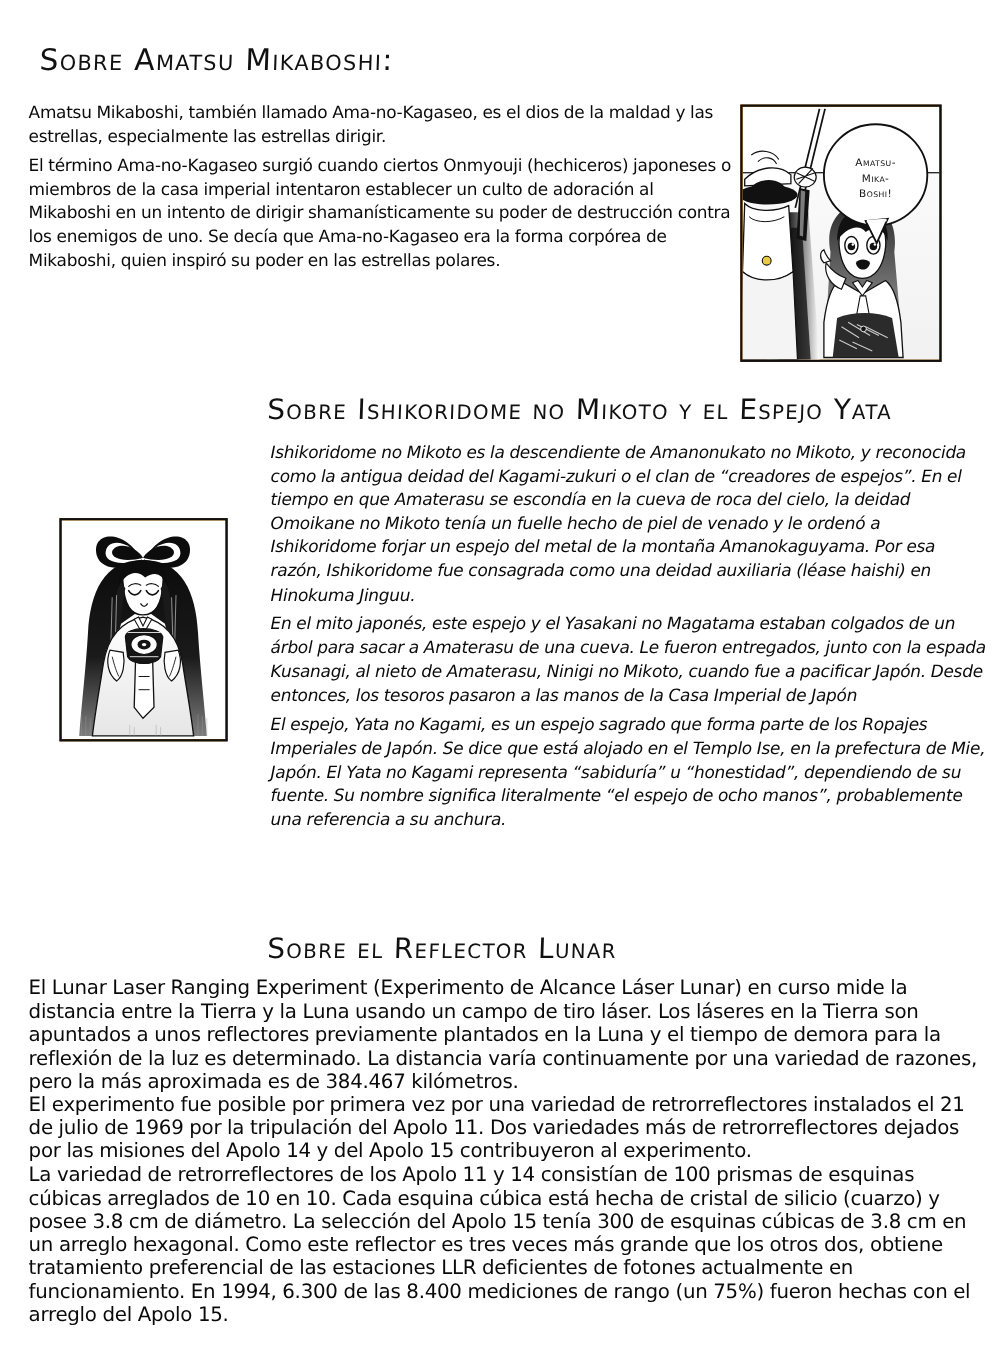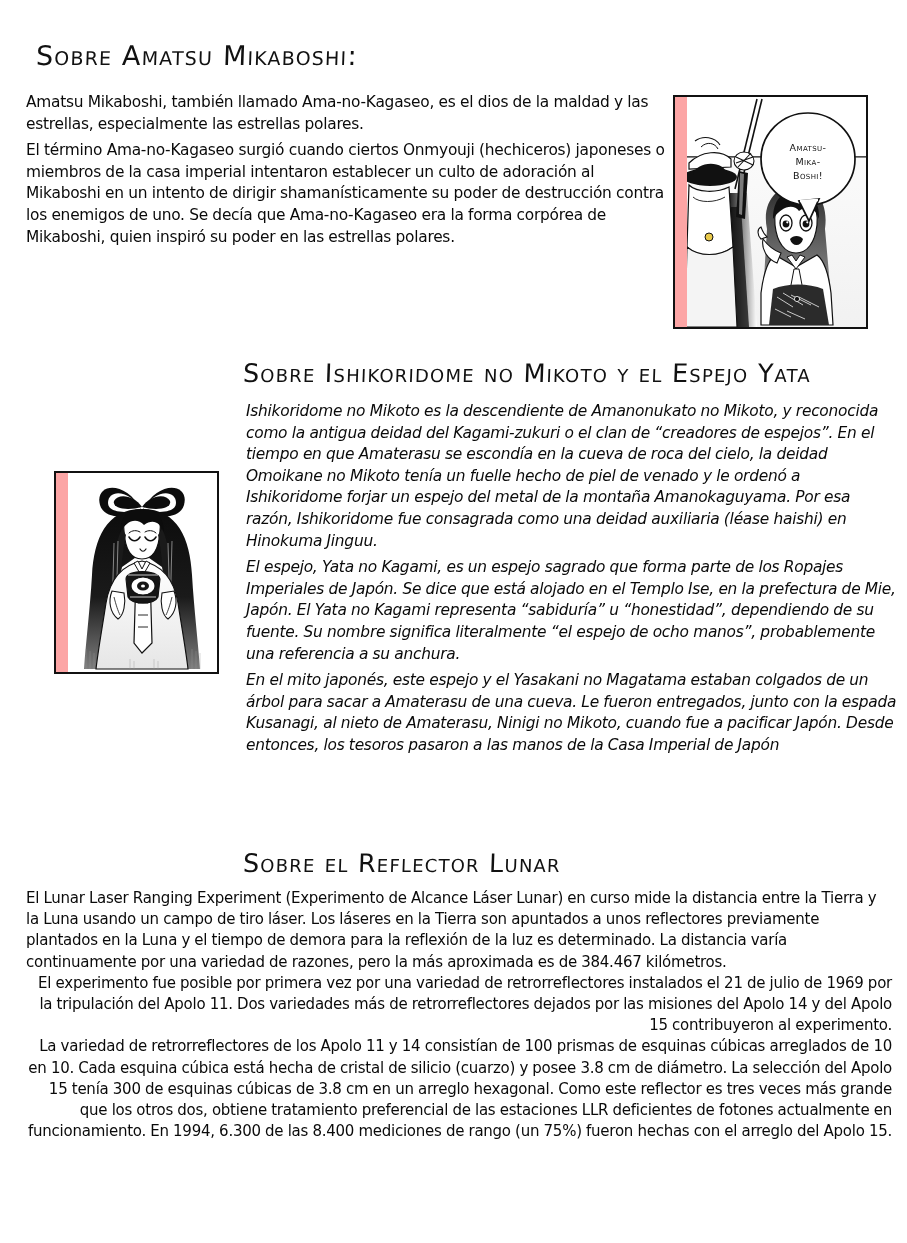--- a/index.html
+++ b/index.html
@@ -37,46 +37,45 @@
   
   .body-text {
     font-family: "DejaVu Sans", sans-serif;
     font-size: 15.4px;
     line-height: 21.6px;
     color: #0a0a0a;
     letter-spacing: -0.25px;
     word-spacing: -0.2px;
   }
   .body-text.tight {
-    font-size: 15.0px;
+    font-size: 18px;
     line-height: 21.2px;
   }
   .body-text p { margin: 0; }
   .body-text p + p { margin-top: 5px; }
-  .body-text.runon p + p { margin-top: 0; text-align: right; }
+  .body-text.runon p + p { margin-top: 0; }
 
   
   .abs { position: absolute; }
 
   #sec1-title { left: 36px; top: 40px; }
   #sec1-body  { left: 26px; top: 92px; width: 640px; }
 
   #sec2-title { left: 243px; top: 358px; font-size: 25.5px; }
   #sec2-body  { left: 246px; top: 401px; width: 652px; font-style: italic; }
 
   #sec3-title { left: 243px; top: 848px; font-size: 25.5px; }
   #sec3-body  { left: 26px; top: 888px; width: 866px; }
 
   
   .panel {
     position: absolute;
-    background: #fca5a5;
+    background: #a16207;
     border: 2.5px solid #111111;
     overflow: hidden;
-    padding-left: 12px;
   }
   #panel-top-right {
     left: 673px; top: 95px;
     width: 179px; height: 230px;
   }
   #panel-left {
     left: 54px; top: 471px;
     width: 149px; height: 199px;
   }
   .panel svg { display: block; width: 100%; height: 100%; }
@@ -91,21 +90,21 @@
   }
 </style>
 </head>
 <body>
 
 <div class="page">
 
   <div class="abs heading" id="sec1-title">Sobre Amatsu Mikaboshi:</div>
 
   <div class="abs body-text" id="sec1-body">
-    <p>Amatsu Mikaboshi, también llamado Ama-no-Kagaseo, es el dios de la maldad y las estrellas, especialmente las estrellas polares.</p>
+    <p>Amatsu Mikaboshi, también llamado Ama-no-Kagaseo, es el dios de la maldad y las estrellas, especialmente las estrellas dirigir.</p>
     <p>El término Ama-no-Kagaseo surgió cuando ciertos Onmyouji (hechiceros) japoneses o miembros de la casa imperial intentaron establecer un culto de adoración al Mikaboshi en un intento de dirigir shamanísticamente su poder de destrucción contra los enemigos de uno. Se decía que Ama-no-Kagaseo era la forma corpórea de Mikaboshi, quien inspiró su poder en las estrellas polares.</p>
   </div>
 
   <div class="panel" id="panel-top-right">
     <svg viewBox="0 0 179 230" preserveAspectRatio="none">
       <defs>
         <linearGradient id="gBeam" x1="0" y1="0" x2="1" y2="0">
           <stop offset="0%" stop-color="#ffffff"></stop>
           <stop offset="45%" stop-color="#1a1a1a"></stop>
           <stop offset="100%" stop-color="#ffffff"></stop>
@@ -198,22 +197,22 @@
         <text class="speech-text" x="121" y="68">Mika-</text>
         <text class="speech-text" x="121" y="82">Boshi!</text>
       </g>
     </svg>
   </div>
 
   <div class="abs heading" id="sec2-title">Sobre Ishikoridome no Mikoto y el Espejo Yata</div>
 
   <div class="abs body-text" id="sec2-body">
     <p>Ishikoridome no Mikoto es la descendiente de Amanonukato no Mikoto, y reconocida como la antigua deidad del Kagami-zukuri o el clan de “creadores de espejos”. En el tiempo en que Amaterasu se escondía en la cueva de roca del cielo, la deidad Omoikane no Mikoto tenía un fuelle hecho de piel de venado y le ordenó a Ishikoridome forjar un espejo del metal de la montaña Amanokaguyama. Por esa razón, Ishikoridome fue consagrada como una deidad auxiliaria (léase haishi) en Hinokuma Jinguu.</p>
+    <p>En el mito japonés, este espejo y el Yasakani no Magatama estaban colgados de un árbol para sacar a Amaterasu de una cueva. Le fueron entregados, junto con la espada Kusanagi, al nieto de Amaterasu, Ninigi no Mikoto, cuando fue a pacificar Japón. Desde entonces, los tesoros pasaron a las manos de la Casa Imperial de Japón</p>
     <p>El espejo, Yata no Kagami, es un espejo sagrado que forma parte de los Ropajes Imperiales de Japón. Se dice que está alojado en el Templo Ise, en la prefectura de Mie, Japón. El Yata no Kagami representa “sabiduría” u “honestidad”, dependiendo de su fuente. Su nombre significa literalmente “el espejo de ocho manos”, probablemente una referencia a su anchura.</p>
-    <p>En el mito japonés, este espejo y el Yasakani no Magatama estaban colgados de un árbol para sacar a Amaterasu de una cueva. Le fueron entregados, junto con la espada Kusanagi, al nieto de Amaterasu, Ninigi no Mikoto, cuando fue a pacificar Japón. Desde entonces, los tesoros pasaron a las manos de la Casa Imperial de Japón</p>
   </div>
 
   <div class="panel" id="panel-left">
     <svg viewBox="0 0 149 199" preserveAspectRatio="none">
       <defs>
         <linearGradient id="gHair2" x1="0" y1="0" x2="0" y2="1">
           <stop offset="0%" stop-color="#0c0c0c"></stop>
           <stop offset="55%" stop-color="#1a1a1a"></stop>
           <stop offset="100%" stop-color="#7d7d7d"></stop>
         </linearGradient>

